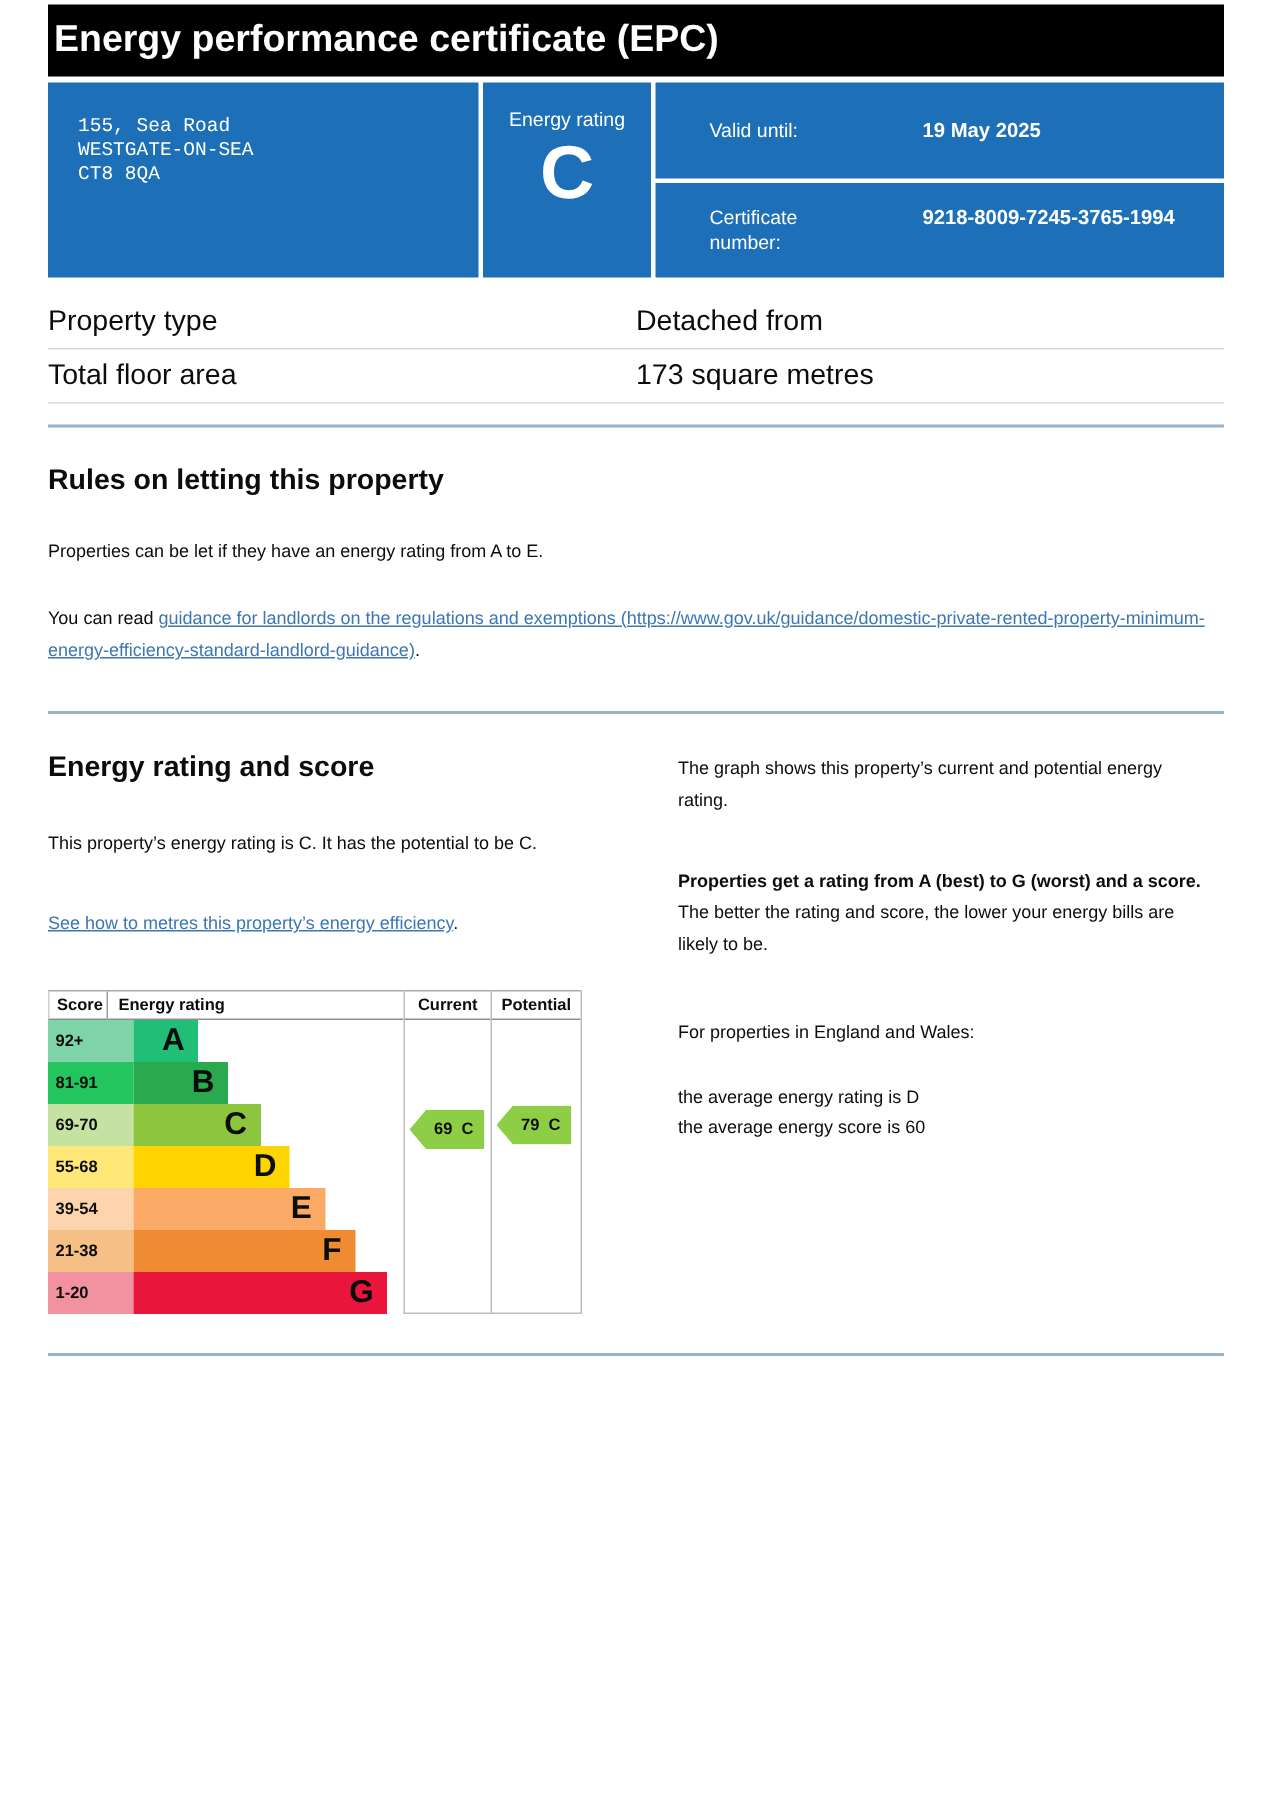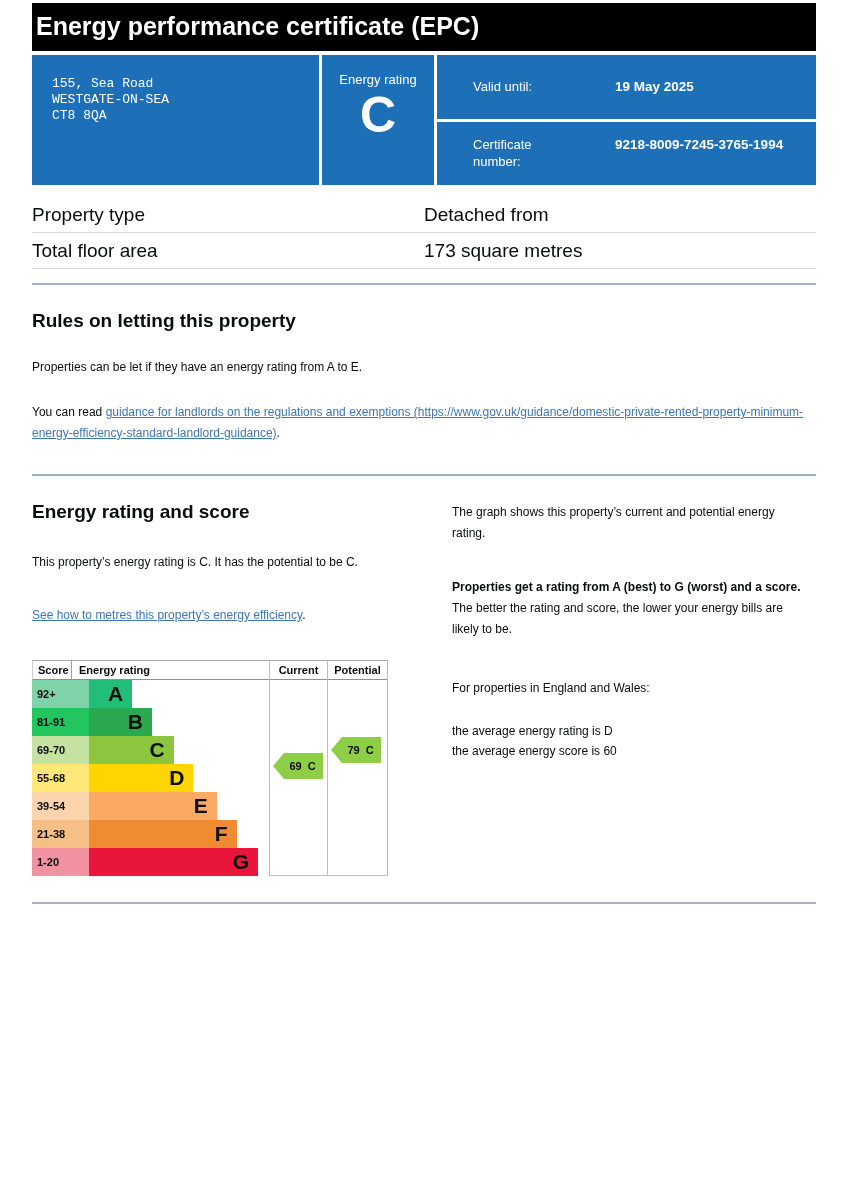--- a/index.html
+++ b/index.html
@@ -198,21 +198,21 @@
           </div>
           <div class="band-row">
             <span class="score-cell" style="background: rgb(242, 145, 159);">1-20</span>
             <span class="bar-track">
                 <span class="band-bar" style="background: rgb(233, 21, 59); width: 94%;">G</span>
               </span>
           </div>
         </div>
         <div class="chart-col col-current">
           <div class="col-header">Current</div>
-          <div class="arrow" style="background: rgb(141, 206, 70); top: 93px;">
+          <div class="arrow" style="background: rgb(141, 206, 70); top: 80px;">
             <span>69</span>
               <span>C</span>
           </div>
         </div>
         <div class="chart-col col-potential">
           <div class="col-header">Potential</div>
           <div class="arrow" style="background: rgb(141, 206, 70); top: 77px;">
             <span>79</span>
               <span>C</span>
           </div>

